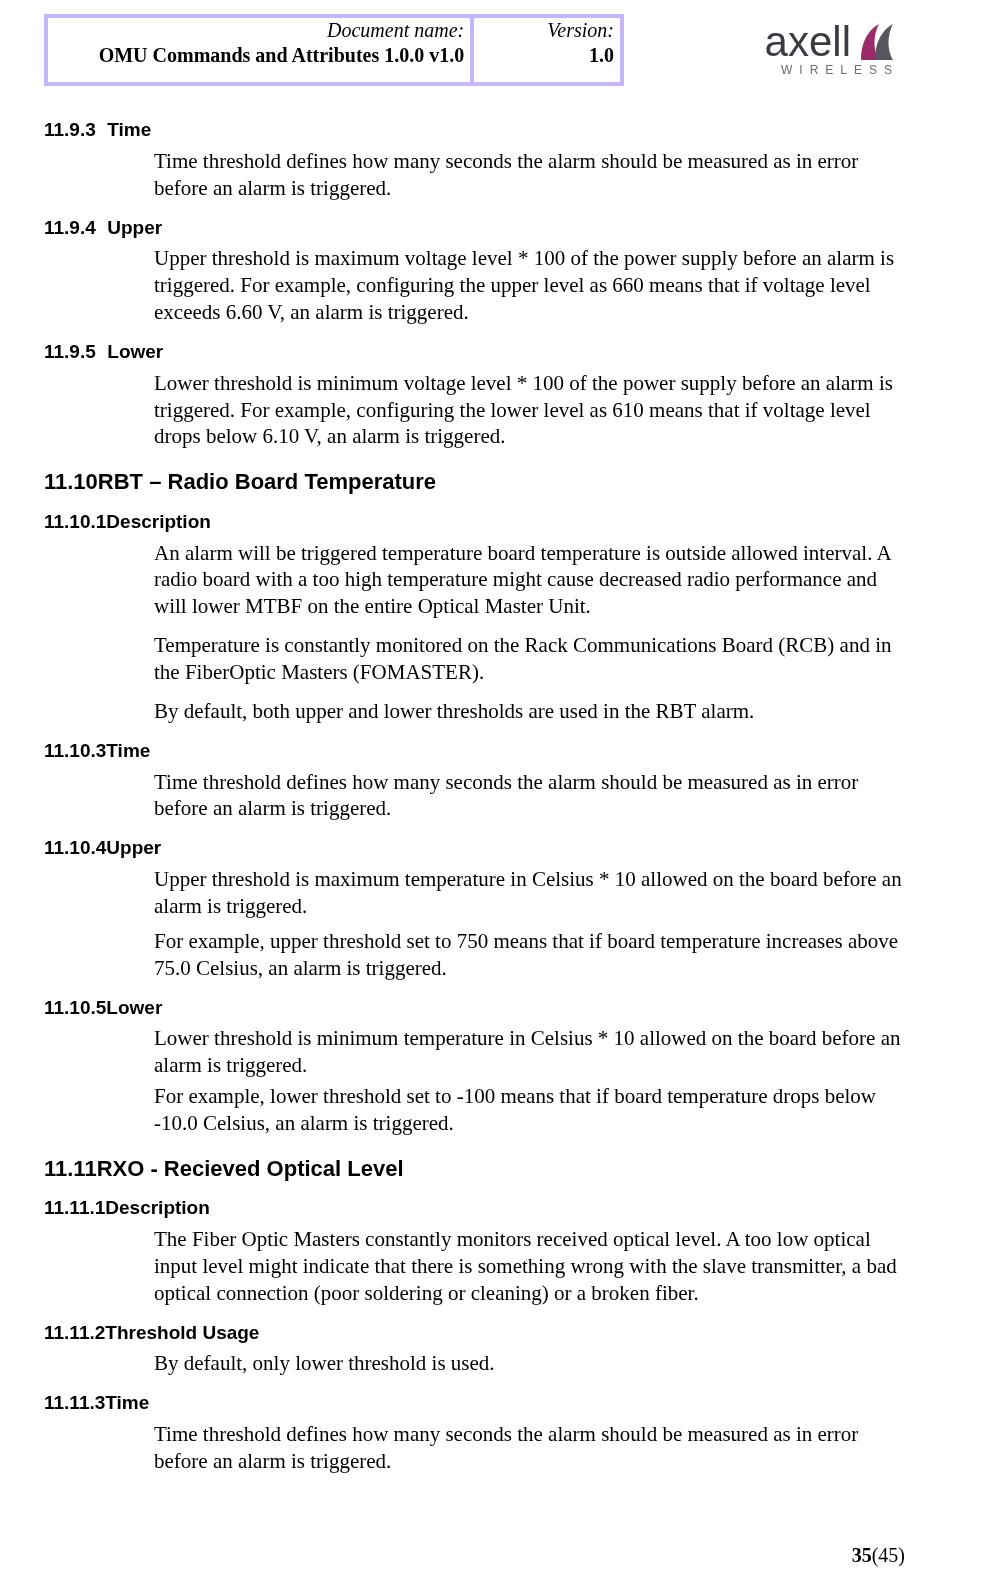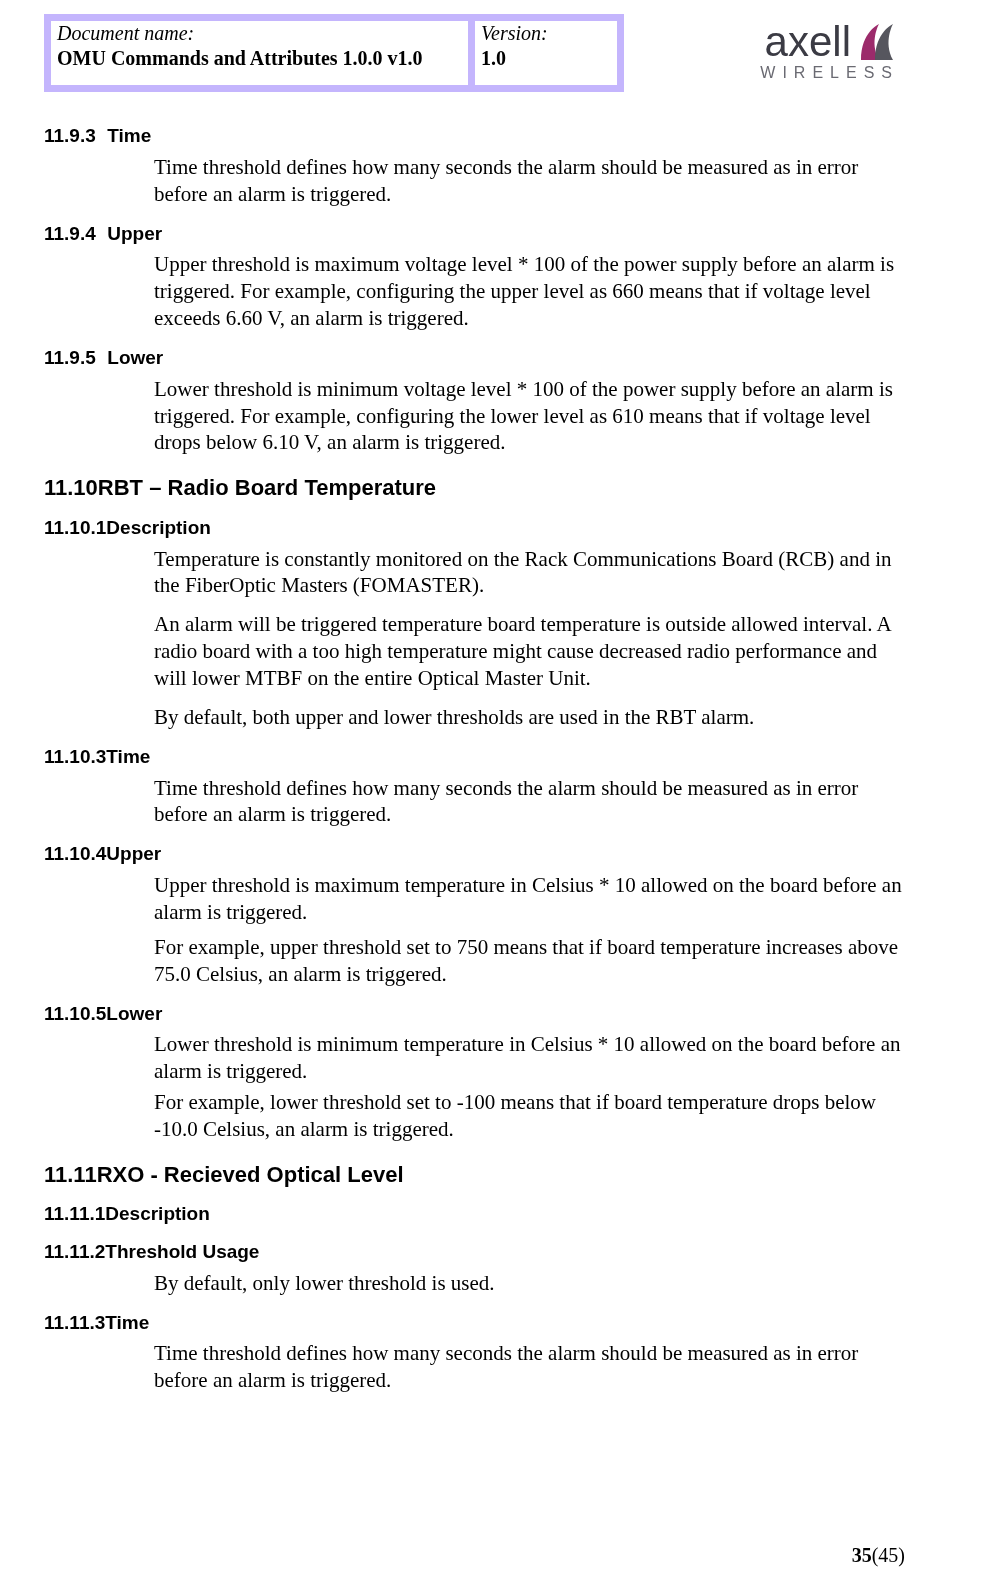--- a/index.html
+++ b/index.html
@@ -23,23 +23,24 @@
     display: flex;
     align-items: flex-start;
     padding-top: 14px;
   }
   .header-table {
     border: 1px solid #000;
     border-collapse: collapse;
     width: 580px;
   }
   .header-table td {
-    border: 7px solid #c4b5fd;
+    border: 4px solid #c4b5fd;
     padding: 0 6px 14px 6px;
     vertical-align: top;
+    text-align: right;
   }
   .header-table .col-left { width: 74%; }
   .header-table .col-right { width: 26%; }
   .header-label { font-style: italic; font-family: "Times New Roman", Times, serif; font-size: 20px; }
   .header-value { font-weight: bold; font-family: "Times New Roman", Times, serif; font-size: 20px; }
   .logo {
     margin-left: auto;
     padding-right: 6px;
     padding-top: 2px;
     display: flex; align-items: center;
@@ -47,21 +48,21 @@
   }
   .logo-text {
     font-family: Arial, Helvetica, sans-serif;
     font-size: 42px;
     font-weight: 300;
     color: #3b3b44;
     letter-spacing: 0px;
   }
   .logo-sub {
     font-family: Arial, Helvetica, sans-serif;
-    font-size: 16px;
+    font-size: 12px;
     letter-spacing: 7px;
     color: #6a6a72;
     margin-top: -6px;
     text-align: right;
   }
   .logo-mark svg { display:block; }
   .logo-wrap { display:flex; flex-direction:column; align-items:flex-end; }
 
   
   .content {
@@ -152,22 +153,22 @@
     </div>
     <div class="para">Lower threshold is minimum voltage level * 100 of the power supply before an alarm is triggered. For example, configuring the lower level as 610 means that if voltage level drops below 6.10 V, an alarm is triggered.</div>
 
     <div class="h-num-main">
       <span class="num">11.10</span><span>RBT – Radio Board Temperature</span>
     </div>
 
     <div class="h-num-sub">
       <span class="num">11.10.1</span><span>Description</span>
     </div>
+    <div class="para">An alarm will be triggered temperature board temperature is outside allowed interval. A radio board with a too high temperature might cause decreased radio performance and will lower MTBF on the entire Optical Master Unit.</div>
     <div class="para">Temperature is constantly monitored on the Rack Communications Board (RCB) and in the FiberOptic Masters (FOMASTER).</div>
-    <div class="para">An alarm will be triggered temperature board temperature is outside allowed interval. A radio board with a too high temperature might cause decreased radio performance and will lower MTBF on the entire Optical Master Unit.</div>
 
     <div class="para">By default, both upper and lower thresholds are used in the RBT alarm.</div>
 
     <div class="h-num-sub">
       <span class="num">11.10.3</span><span>Time</span>
     </div>
     <div class="para">Time threshold defines how many seconds the alarm should be measured as in error before an alarm is triggered.</div>
 
     <div class="h-num-sub">
       <span class="num">11.10.4</span><span>Upper</span>
@@ -181,20 +182,21 @@
     <div class="para" style="margin-bottom:0">Lower threshold is minimum temperature in Celsius * 10 allowed on the board before an alarm is triggered.</div>
     <div class="para" style="margin-top:4px">For example, lower threshold set to -100 means that if board temperature drops below -10.0 Celsius, an alarm is triggered.</div>
 
     <div class="h-num-main">
       <span class="num">11.11</span><span>RXO - Recieved Optical Level</span>
     </div>
 
     <div class="h-num-sub">
       <span class="num">11.11.1</span><span>Description</span>
     </div>
+    <div class="para">The Fiber Optic Masters constantly monitors received optical level. A too low optical input level might indicate that there is something wrong with the slave transmitter, a bad optical connection (poor soldering or cleaning) or a broken fiber.</div>
 
     <div class="h-num-sub">
       <span class="num">11.11.2</span><span>Threshold Usage</span>
     </div>
     <div class="para">By default, only lower threshold is used.</div>
 
     <div class="h-num-sub">
       <span class="num">11.11.3</span><span>Time</span>
     </div>
     <div class="para">Time threshold defines how many seconds the alarm should be measured as in error before an alarm is triggered.</div>

